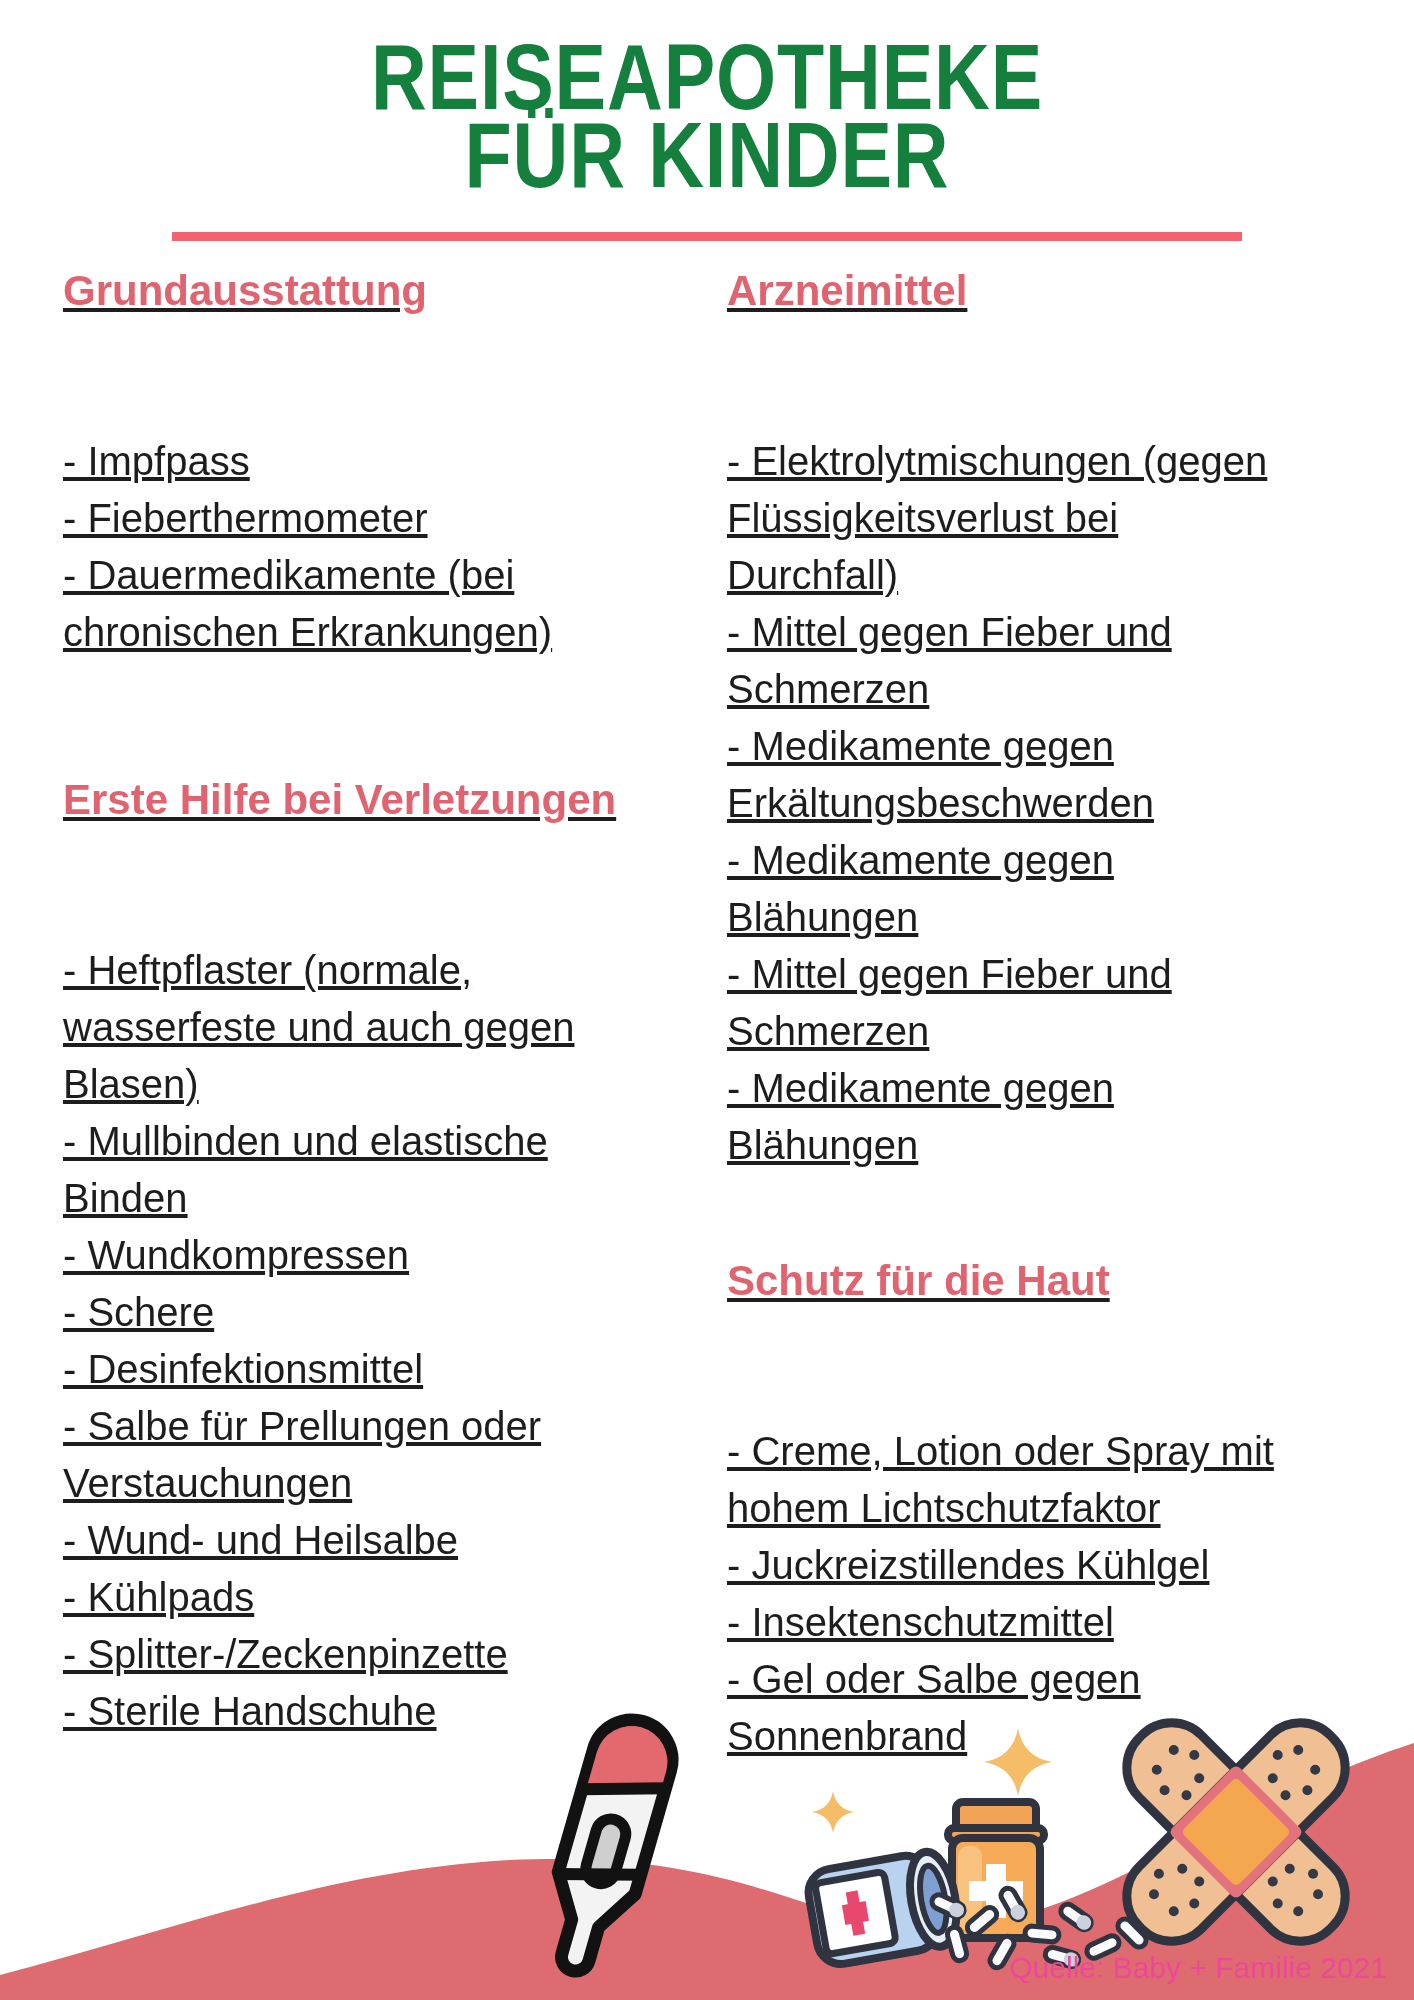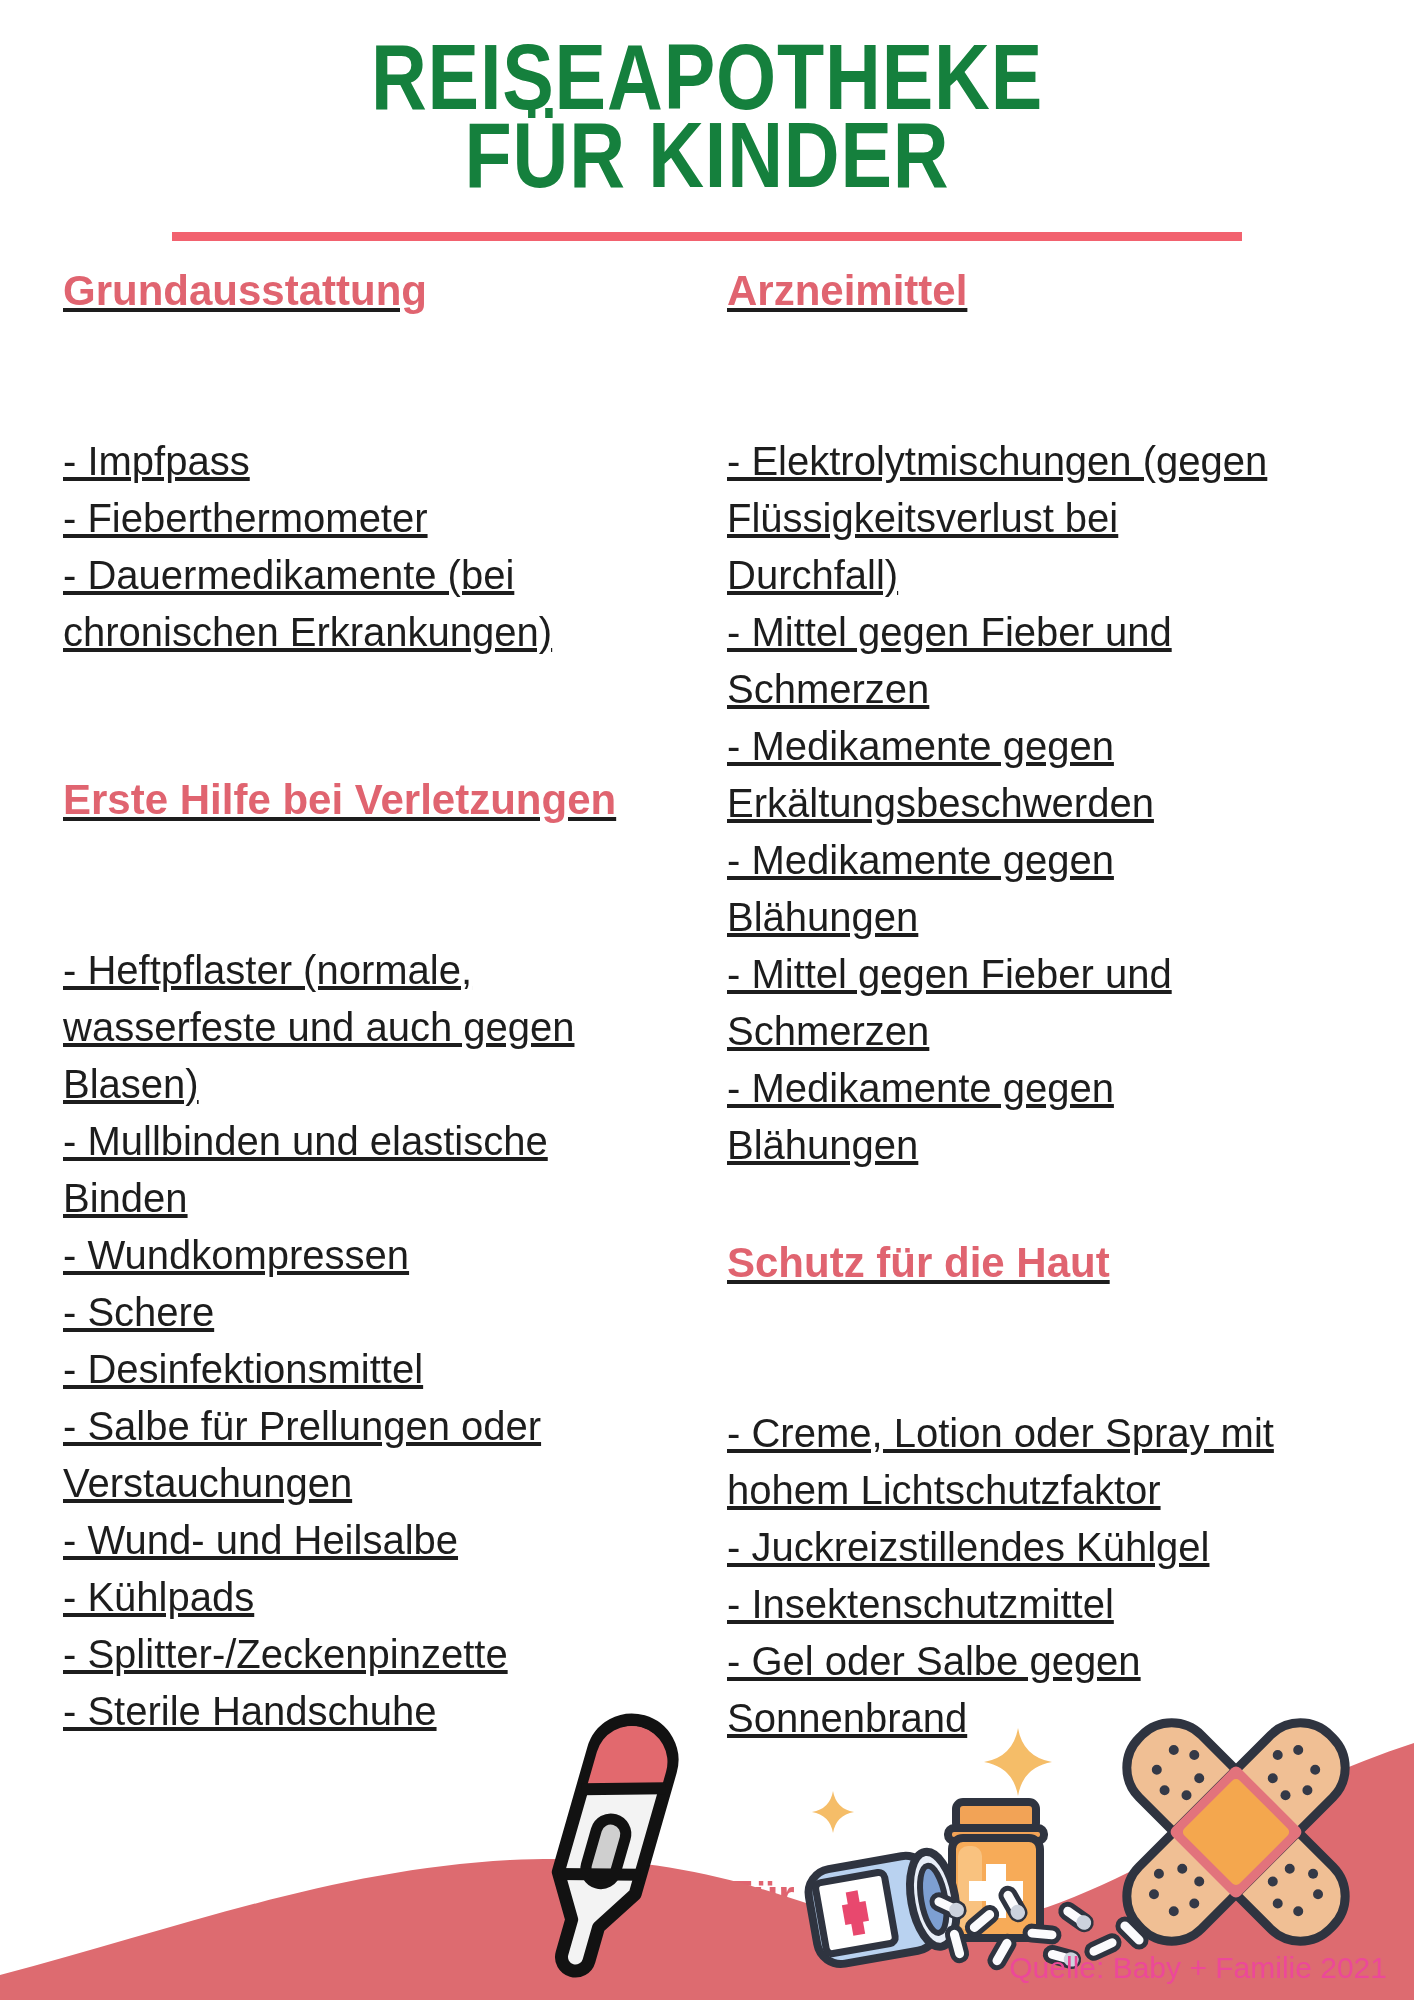--- a/index.html
+++ b/index.html
@@ -9,21 +9,21 @@
          color:#15803d;font-weight:700;font-size:92px;line-height:78px;letter-spacing:1px;margin:0;}
   .title .tl{display:block;transform:scaleX(0.84);transform-origin:50% 50%;}
   .divider{position:absolute;left:172px;top:232px;width:1070px;height:9px;background:#f2626f;}
   .col{position:absolute;top:262px;width:622px;color:#1d1d1d;font-size:40px;line-height:57px;}
   .col-left{left:63px;}
   .col-right{left:727px;}
   section{margin:0;text-decoration:underline;}
   h2.sec{margin:0;font-size:42px;line-height:57px;font-weight:700;color:#e06470;}
   .items{white-space:pre-line;}
   .gap-a{margin-top:110px;}
-  .gap-b{margin-top:60px;}
+  .gap-b{margin-top:78px;}
   .gap-c{margin-top:120px;}
   .bottom-art{position:absolute;left:0;top:1600px;width:1414px;height:400px;display:block;}
   .source{position:absolute;right:27px;bottom:14px;color:#ec4899;font-size:30px;line-height:36px;}
 </style>
 </head>
 <body>
 
 <div class="page">
 
   <h1 class="title">

